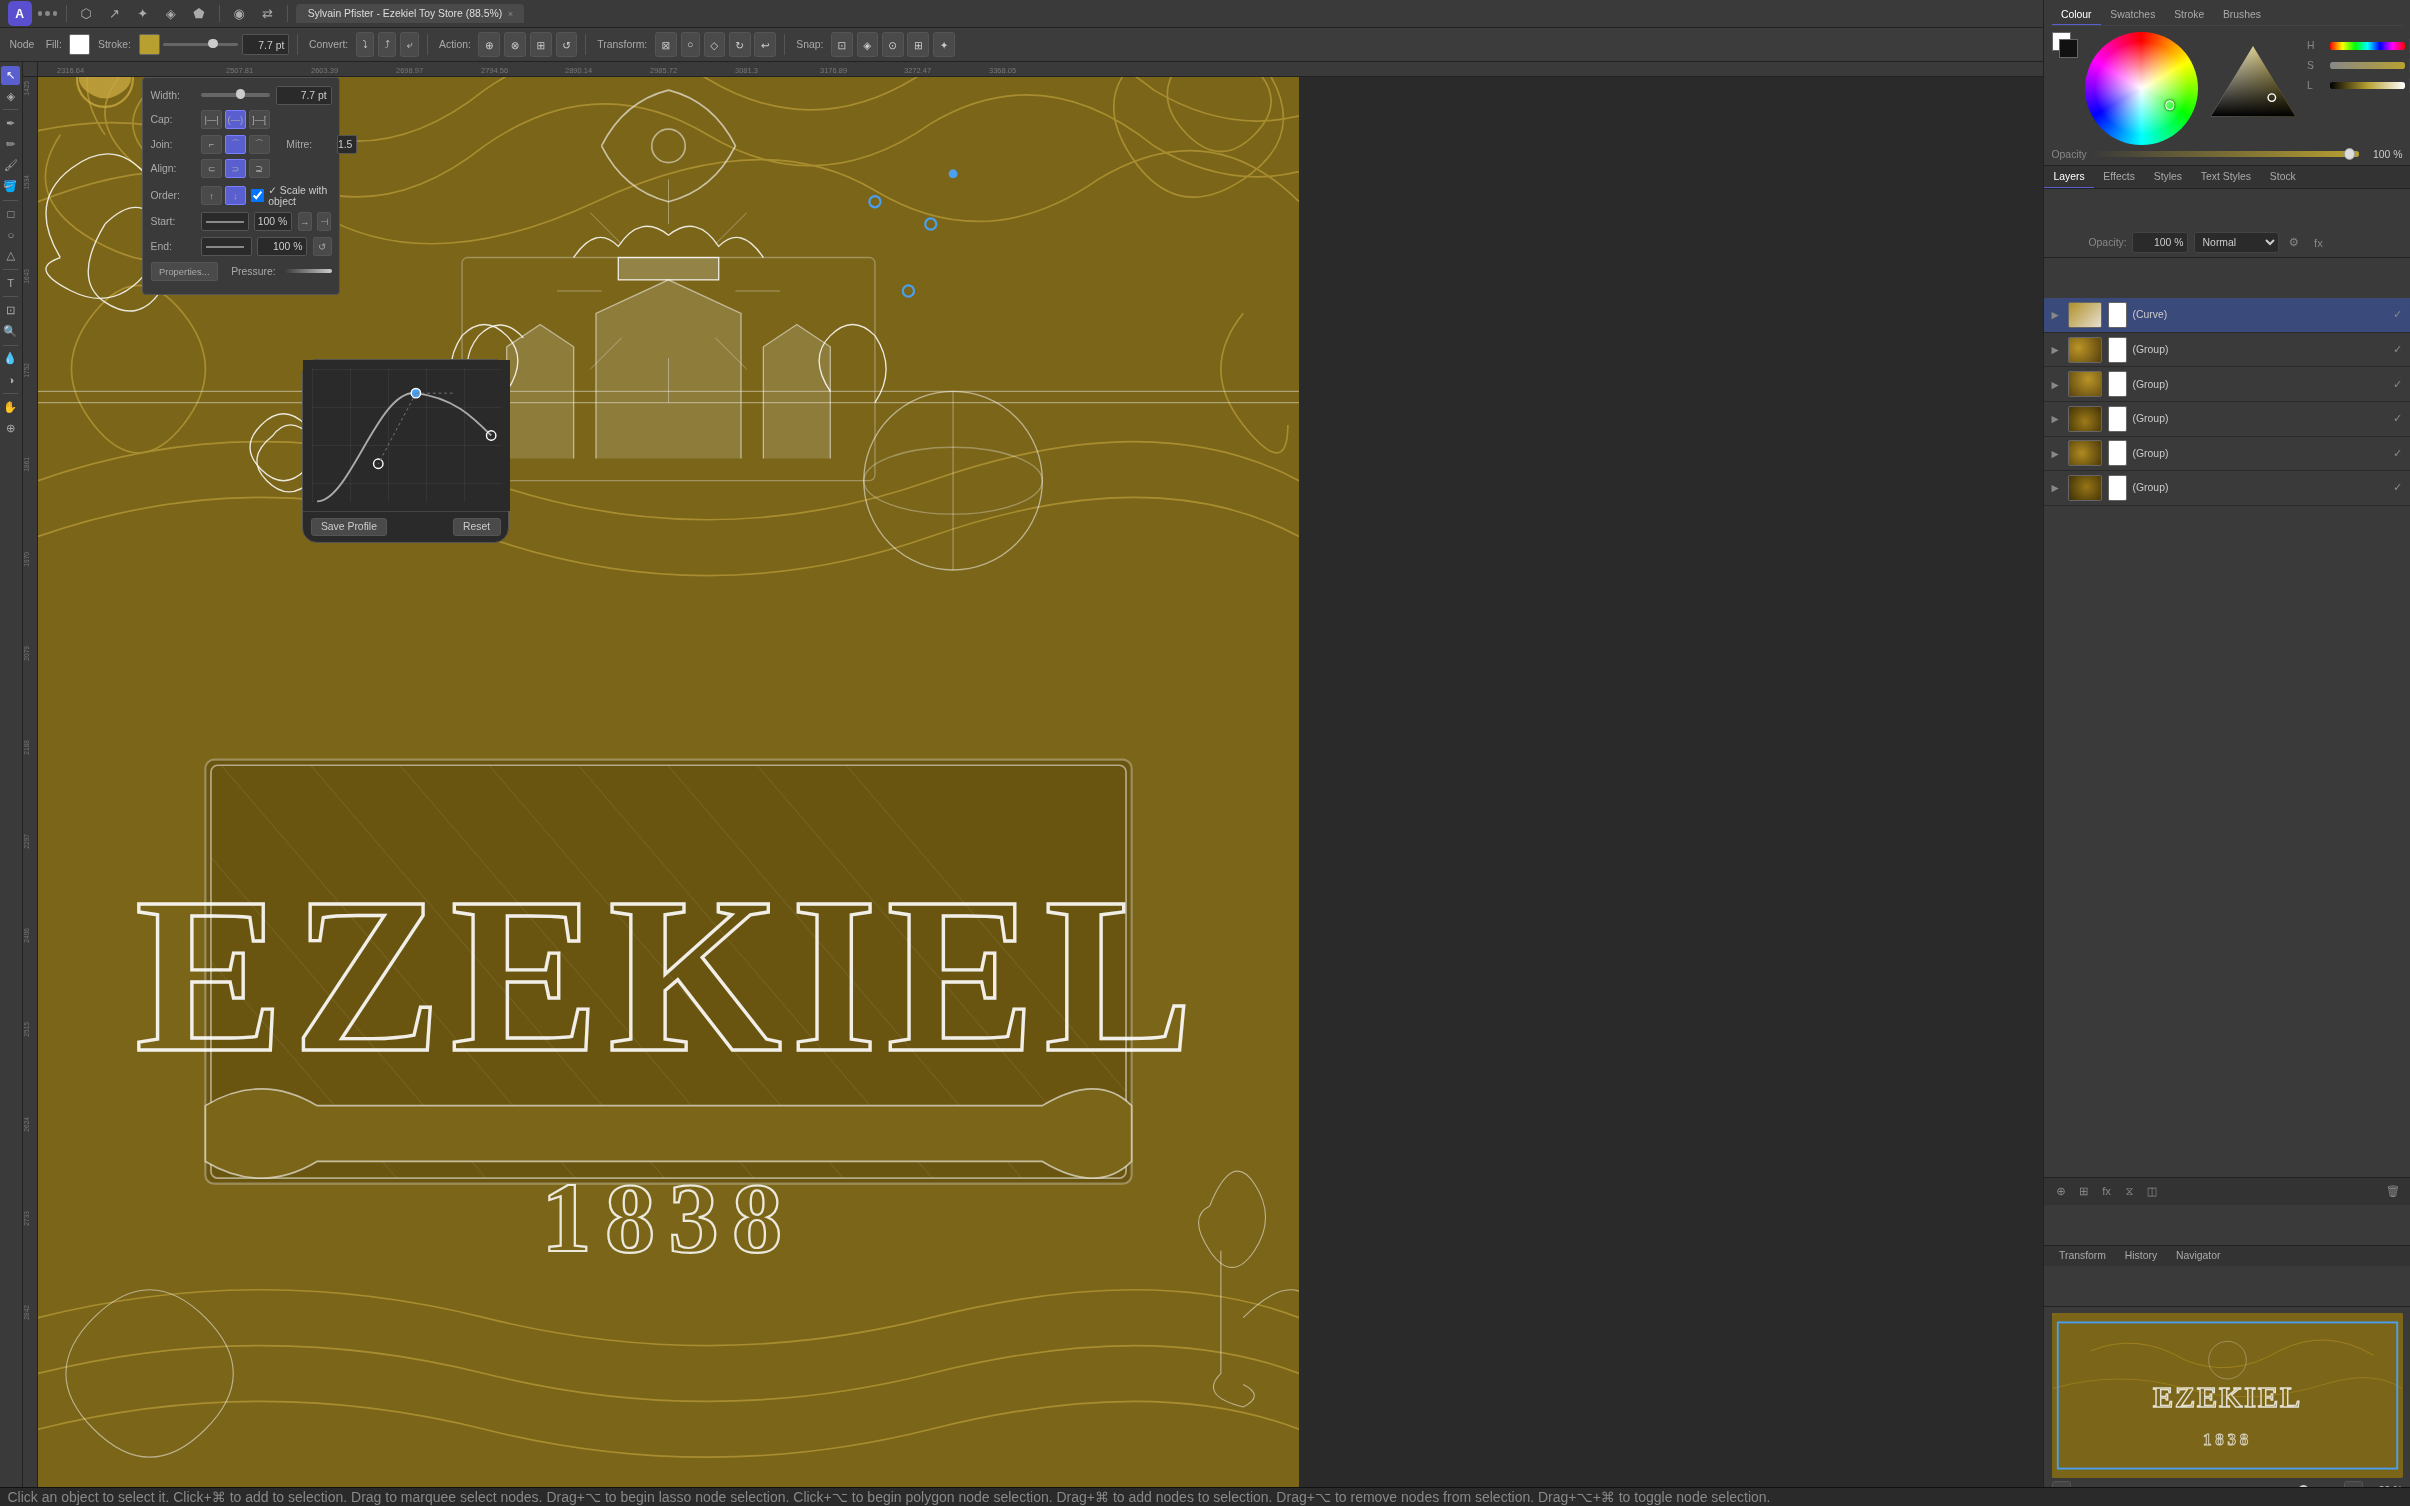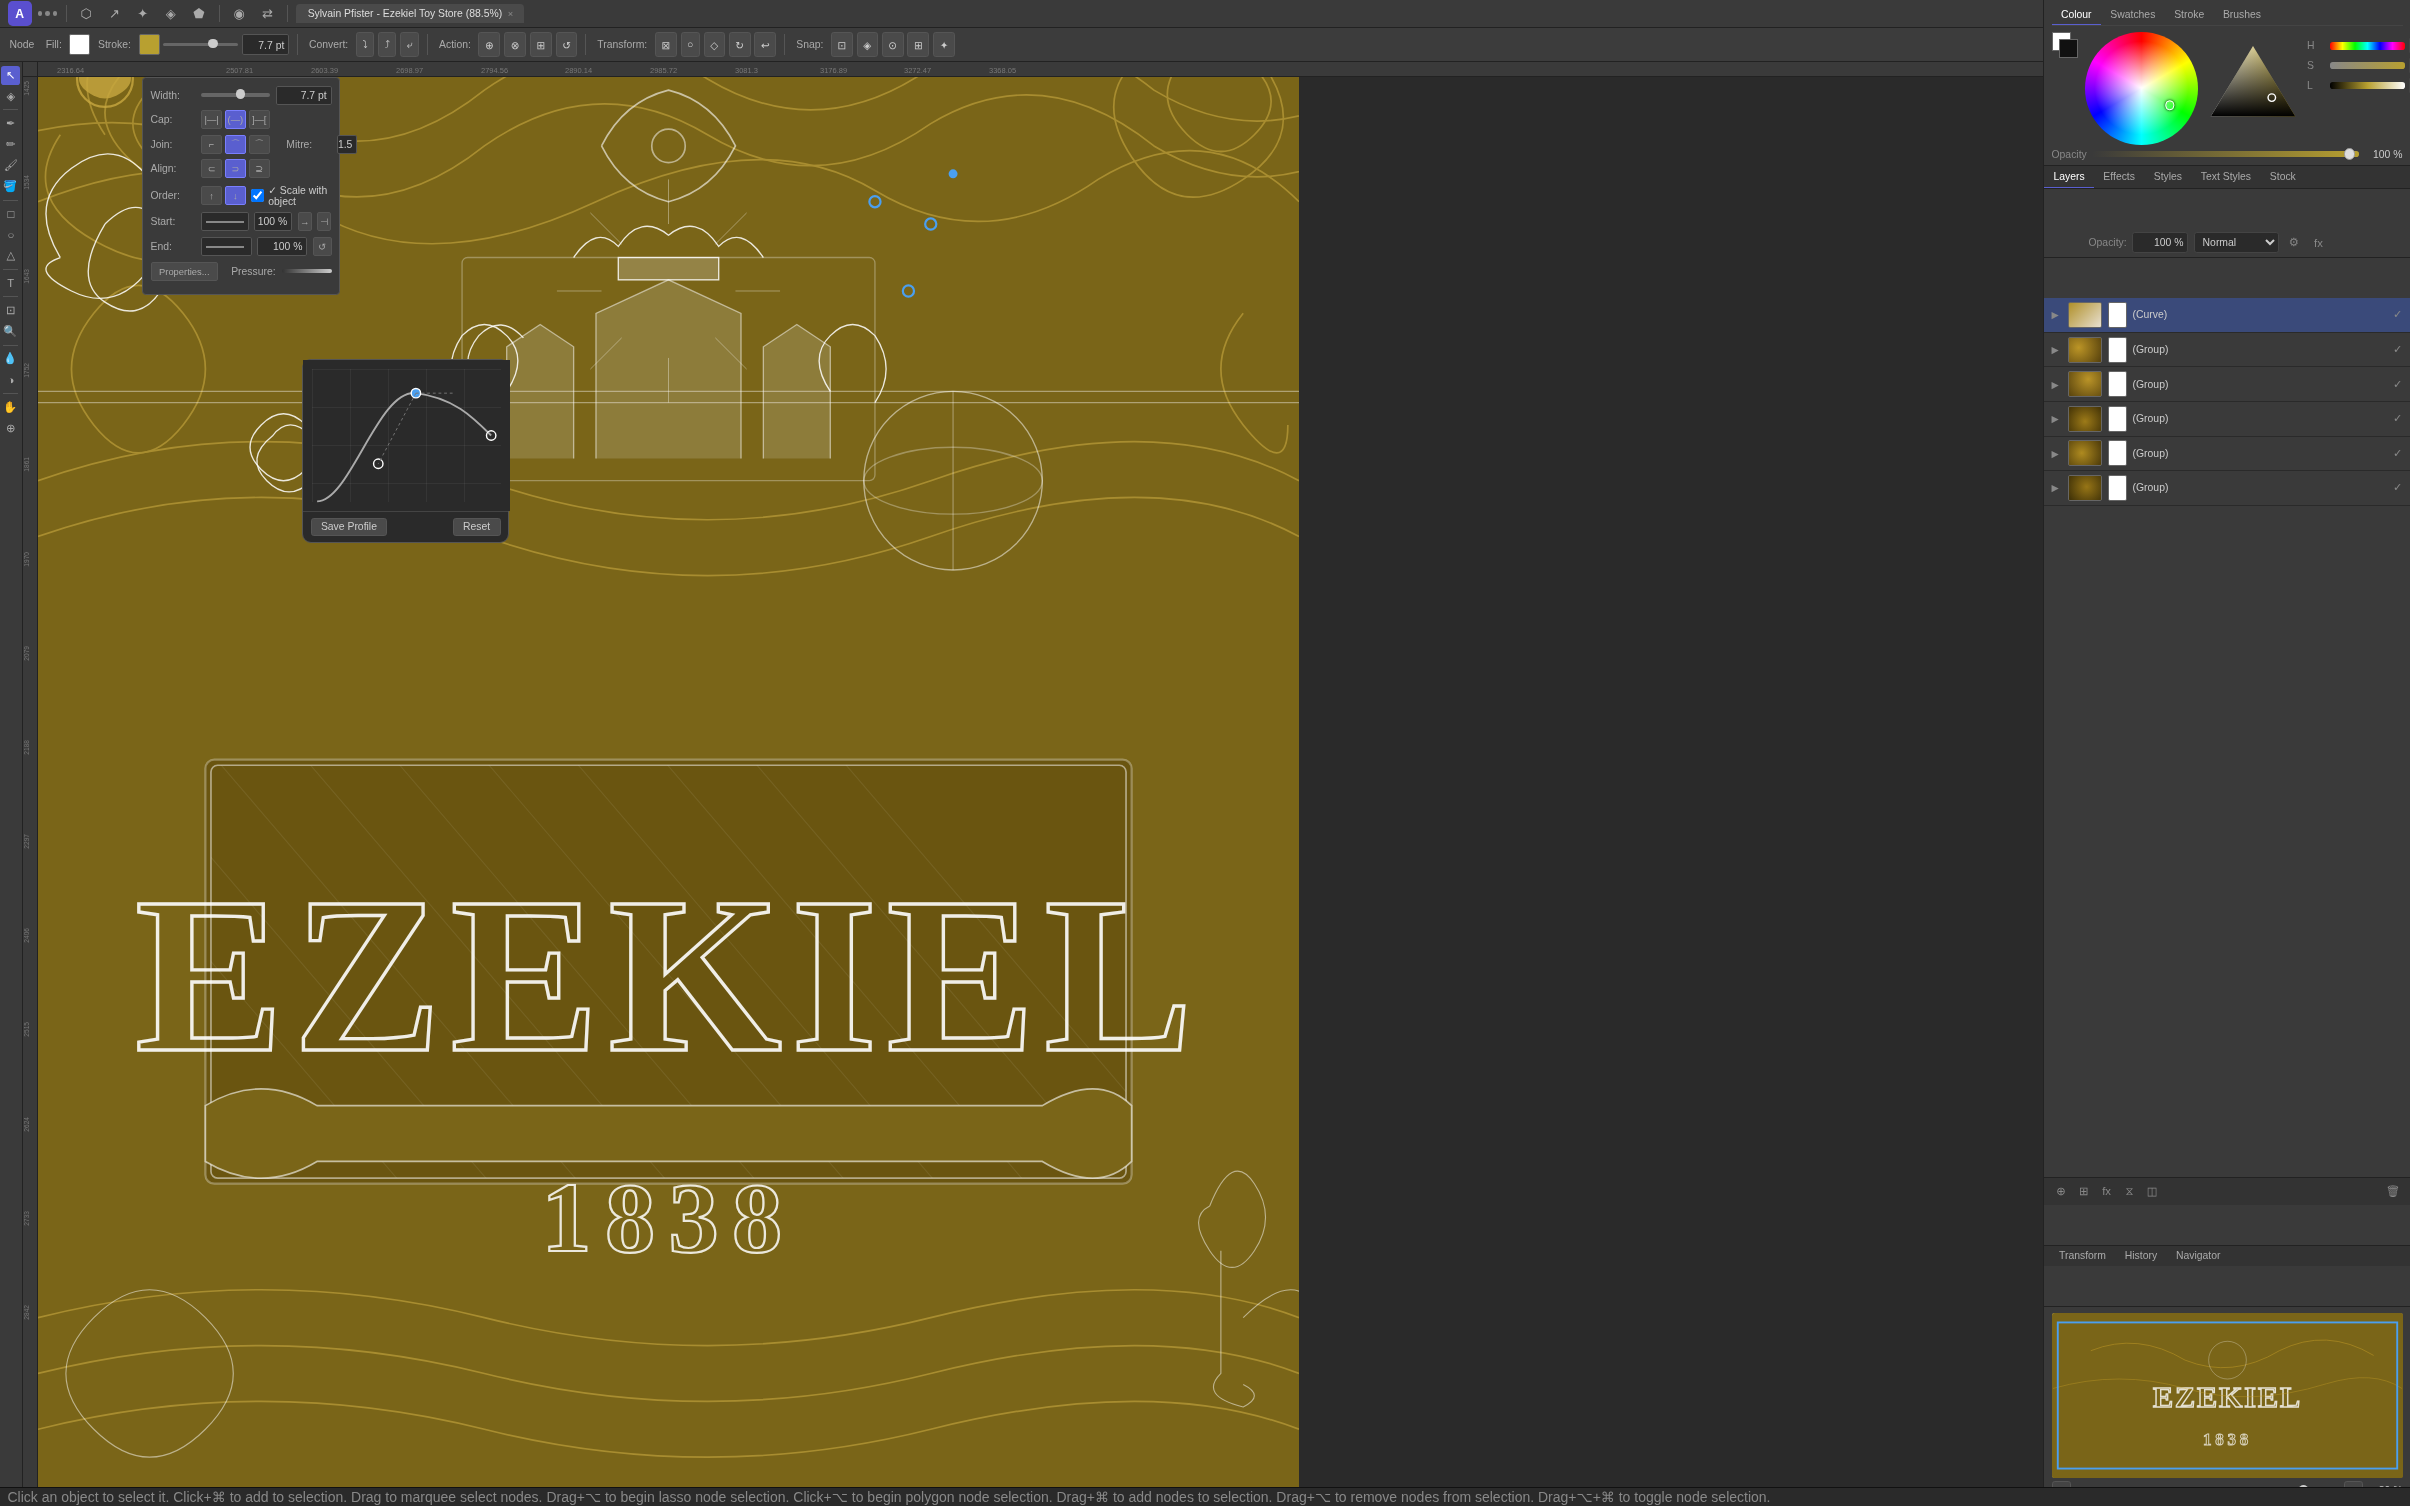--- a/index.html
+++ b/index.html
@@ -58,21 +58,21 @@
     .panel-input { background: #2a2a2a; border: 0.9px solid #555; border-radius: 1.9px; color: #ccc; font-size: 10.4px; height: 19px; width: 56px; text-align: right; padding-right: 3.8px; }
     .panel-slider { flex: 1; height: 3.8px; background: #666; border-radius: 1.9px; cursor: pointer; }
     .panel-icon-row { display: flex; gap: 2.8px; }
     .panel-icon-btn { width: 21px; height: 19px; background: #4a4a4a; border: 0.9px solid #555; border-radius: 1.9px; display: flex; align-items: center; justify-content: center; cursor: pointer; color: #aaa; font-size: 9.4px; }
     .panel-icon-btn.selected { background: #5a5fcf; border-color: #7a7fff; }
     .panel-checkbox { display: flex; align-items: center; gap: 3.8px; }
     .panel-checkbox input { cursor: pointer; }
 
     
     #pressure-popup {
-      position: absolute; top: 282px; left: 264px; width: 207px; background: #2a2a2a; border: 0.9px solid #555; border-radius: 9px; z-index: 200;
+      position: absolute; top: 282px; left: 264px; width: 207px; background: #2a2a2a; border: 0.9px solid #555; border-radius: 15px; z-index: 200;
     }
     .pressure-canvas {
       width: 207px; height: 151px; background: #2a2a2a; position: relative; cursor: crosshair;
     }
     .pressure-grid {
       position: absolute; inset: 9.4px;
       background: 
         linear-gradient(rgba(255,255,255,0.05) 0.9px, transparent 0.9px),
         linear-gradient(90deg, rgba(255,255,255,0.05) 0.9px, transparent 0.9px);
       background-size: 38px 38px;

